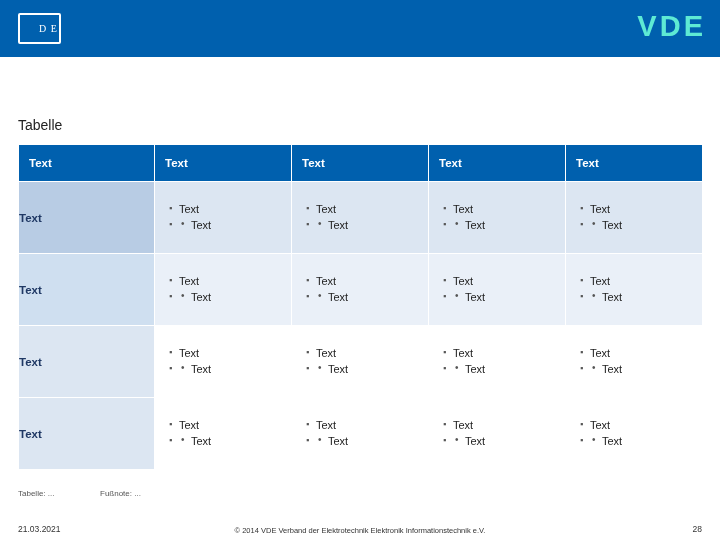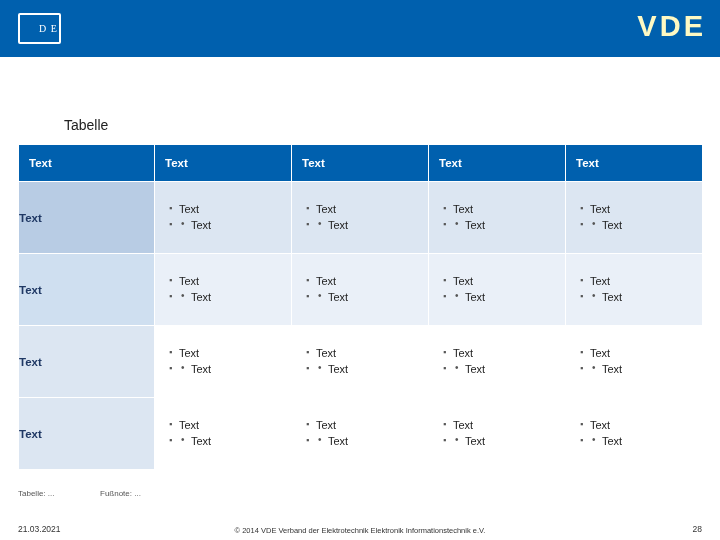--- a/index.html
+++ b/index.html
@@ -50,35 +50,34 @@
     color: #ffffff;
     font-size: 10px;
     letter-spacing: 1px;
     font-family: "Liberation Serif", serif;
     margin-left: 9px;
   }
   .brand {
     position: absolute;
     right: 14px;
     top: 10px;
-    color: #fef9c3;
+    color: #5eead4;
     font-size: 29px;
     font-weight: bold;
     letter-spacing: 3px;
     font-family: "Liberation Sans", sans-serif;
   }
   
   .slide-title {
     position: absolute;
     left: 18px;
     top: 117px;
     font-size: 14px;
     color: #222222;
     font-weight: normal;
-    margin-left: 46px;
   }
   
   .table-wrap {
     position: absolute;
     left: 18px;
     top: 144px;
     width: 684px;
   }
   table.vde-table {
     border-collapse: collapse;

